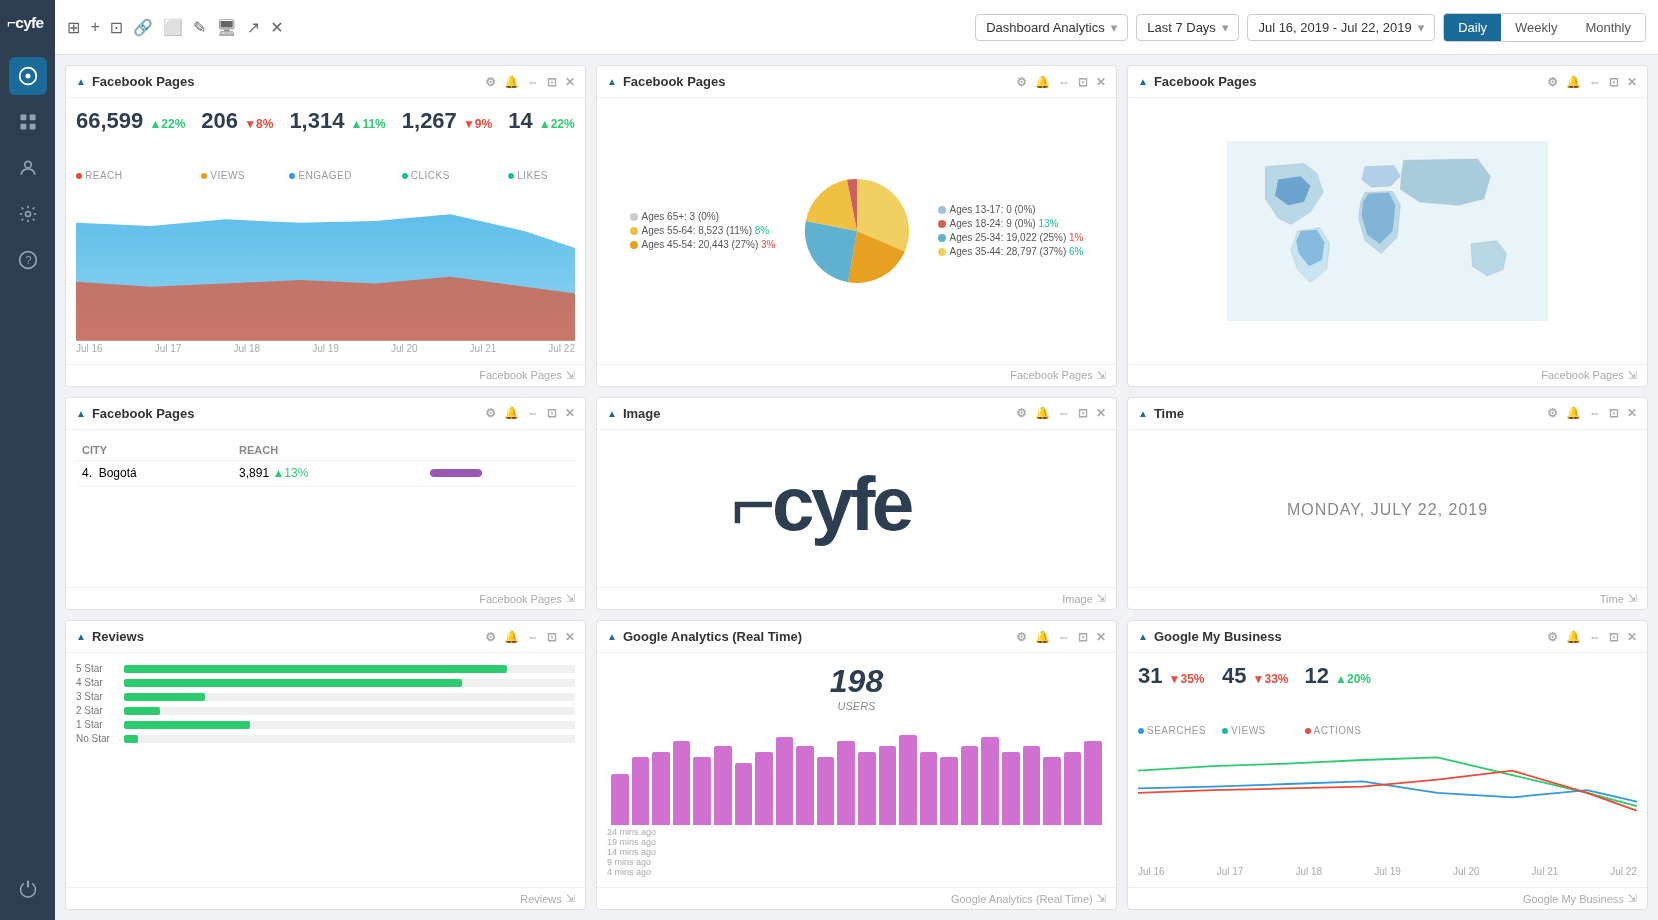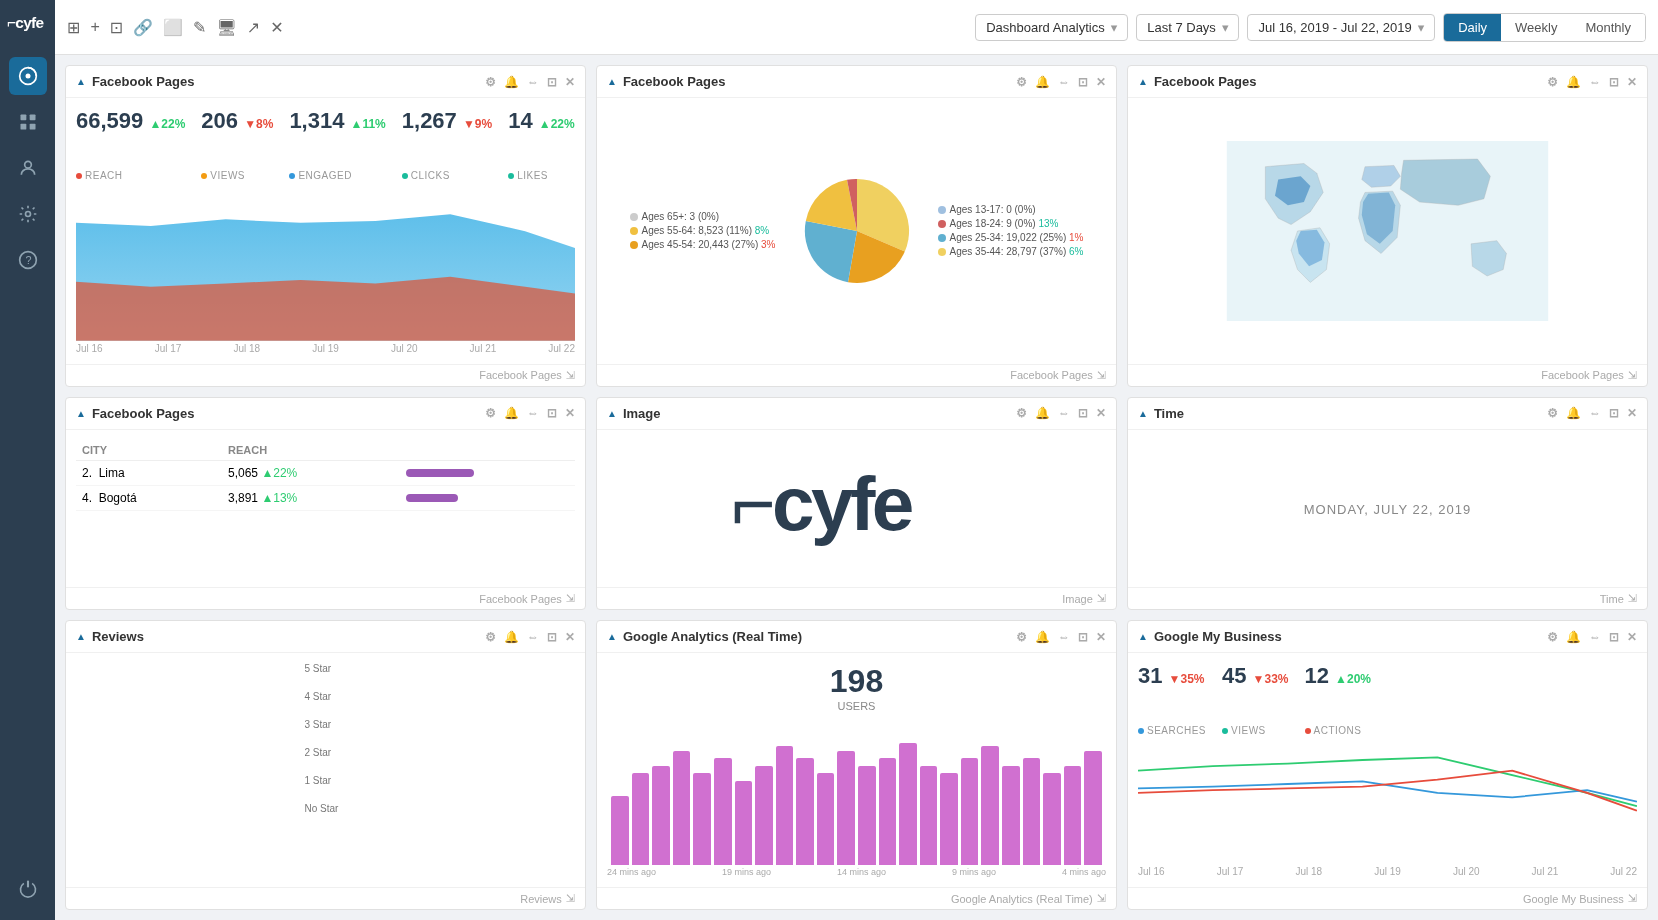--- a/index.html
+++ b/index.html
@@ -162,36 +162,36 @@
     .table-widget td { padding: 5px 6px; border-bottom: 1px solid #f5f5f5; }
     .table-widget .reach-bar { height: 8px; border-radius: 4px; background: #9b59b6; display: inline-block; }
 
     
     .image-widget { display: flex; align-items: center; justify-content: center; flex: 1; }
     .cyfe-logo-large { font-size: 52px; font-weight: 900; color: #2c3e50; letter-spacing: -3px; }
 
     
     .time-widget { display: flex; flex-direction: column; align-items: center; justify-content: center; flex: 1; }
     .time-display { font-size: 40px; font-weight: 700; color: #2c3e50; }
-    .date-display { font-size: 13px; color: #888; margin-top: 2px; letter-spacing: 1px; }
+    .date-display { font-size: 16px; color: #888; margin-top: 2px; letter-spacing: 1px; }
 
     
     .reviews-stats { display: flex; gap: 30px; justify-content: center; margin-bottom: 10px; }
     .review-big { text-align: center; }
     .review-big .val { font-size: 28px; font-weight: 700; color: #2c3e50; }
     .review-big .lbl { font-size: 10px; color: #888; display: flex; align-items: center; gap: 3px; justify-content: center; }
     .star-bars { flex: 1; }
-    .star-row { display: flex; align-items: center; gap: 6px; margin-bottom: 3px; font-size: 10px; color: #777; flex-direction: column; }
+    .star-row { display: flex; align-items: center; gap: 6px; margin-bottom: 3px; font-size: 10px; color: #777; }
     .star-bar-bg { flex: 1; background: #f0f0f0; border-radius: 2px; height: 8px; }
     .star-bar-fill { height: 8px; border-radius: 2px; background: #2ecc71; }
 
     
     .rt-bars { display: flex; align-items: flex-end; gap: 3px; flex: 1; justify-content: center; padding: 0 4px; }
     .rt-bar { background: #d070d0; border-radius: 2px 2px 0 0; flex: 1; }
-    .rt-labels { display: flex; justify-content: space-between; font-size: 9px; color: #aaa; margin-top: 2px; }
+    .rt-labels { display: flex; justify-content: space-between; font-size: 9px; color: #aaa; margin-top: 2px; flex-direction: column; }
 
     
     .gmb-chart { flex: 1; position: relative; }
     .gmb-labels { display: flex; justify-content: space-between; font-size: 10px; color: #aaa; margin-top: 2px; }
 
     
     svg.chart { width: 100%; height: 100%; }
   </style>
 </head>
 <body>
@@ -476,25 +476,20 @@
       <div class="widget-body">
         <table>
           <thead>
             <tr>
               <th>CITY</th>
               <th colspan="3">REACH</th>
             </tr>
           </thead>
           <tbody>
             <tr>
-              <td>2. &nbsp;Lima</td>
-              <td>5,065 <span class="change-up">▲22%</span></td>
-              <td><span class="reach-bar" style="width:68px"></span></td>
-            </tr>
-            <tr>
               <td>4. &nbsp;Bogotá</td>
               <td>3,891 <span class="change-up">▲13%</span></td>
               <td><span class="reach-bar" style="width:52px"></span></td>
             </tr>
           </tbody>
         </table>
       </div>
       <div class="widget-footer">
         <span>Facebook Pages</span>
         <span style="cursor:se-resize">⇲</span>
@@ -617,21 +612,21 @@
         <div class="widget-header-spacer"></div>
         <div class="widget-header-icons">
           <span>⚙</span>
           <span>🔔</span>
           <span>⇔</span>
           <span>⊡</span>
           <span>✕</span>
         </div>
       </div>
       <div class="widget-body">
-        <div style="text-align:center; margin-bottom:0;">
+        <div style="text-align:center; margin-bottom:0;font-style:italic;">
           <div style="font-size:32px; font-weight:700; color:#2c3e50;">198</div>
           <div style="font-size:11px; color:#888;">USERS</div>
         </div>
         <div class="rt-bars" style="height:80px">
           <div class="rt-bar" style="height:45%"></div>
           <div class="rt-bar" style="height:60%"></div>
           <div class="rt-bar" style="height:65%"></div>
           <div class="rt-bar" style="height:75%"></div>
           <div class="rt-bar" style="height:60%"></div>
           <div class="rt-bar" style="height:70%"></div>

